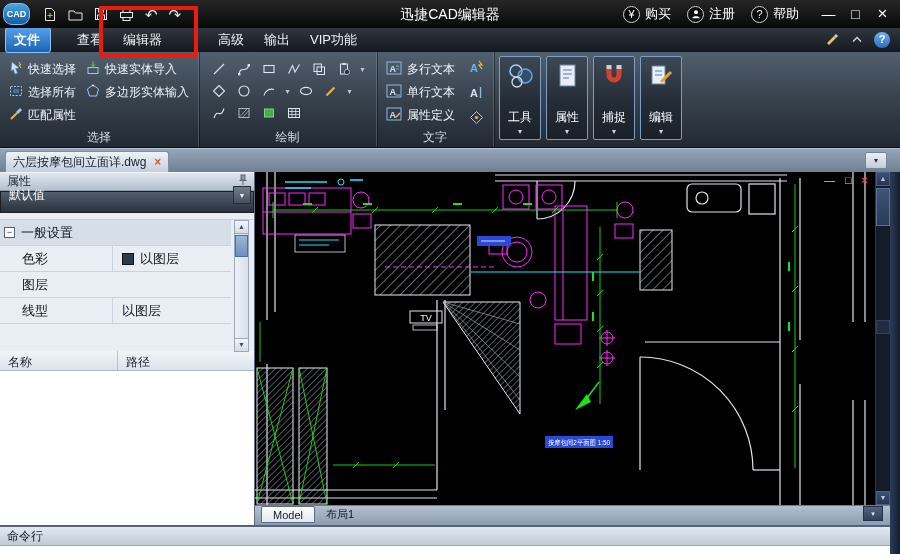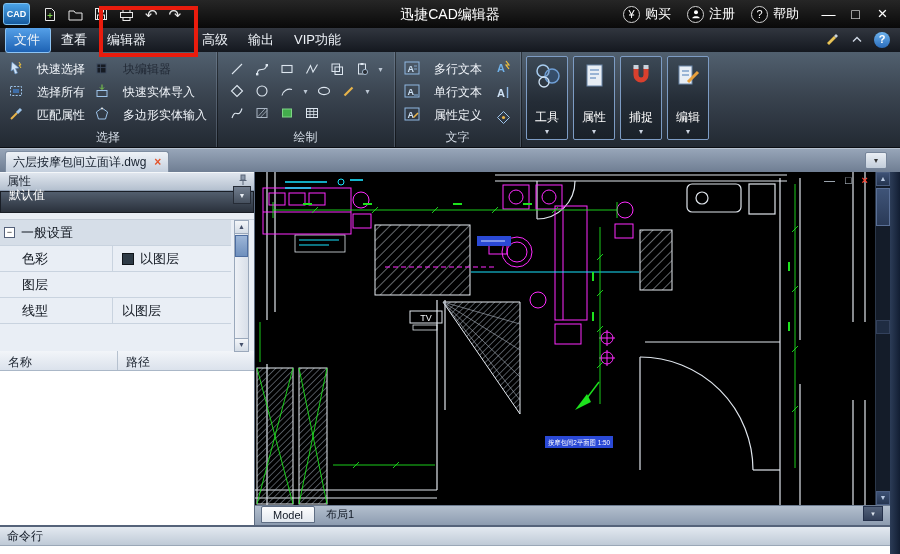--- a/index.html
+++ b/index.html
@@ -3,53 +3,53 @@
 <meta charset="utf-8">
 <style>
   * { box-sizing: border-box; margin: 0; padding: 0; }
   html, body { width: 900px; height: 554px; overflow: hidden; }
   body { position: relative; font-family: "Liberation Sans", "DejaVu Sans", sans-serif; background: #fff; }
 
   
   .titlebar { position:absolute; left:0; top:0; width:900px; height:28px;
     background:linear-gradient(#262626,#090909); display:flex; align-items:center; z-index:10; }
   .logo { width:27px; height:22px; margin:3px 4px 3px 3px;
-    background:linear-gradient(#4aa3e8,#155a9e); border:1px solid #7cc0f0; border-radius:3px;
+    background:linear-gradient(#4aa3e8,#155a9e); border:1px solid #7cc0f0; border-radius:9px;
     color:#fff; font-size:9px; font-weight:bold; text-align:center; line-height:20px; }
   .qat { display:flex; gap:11px; margin-left:9px; align-items:center; }
   .qbtn { display:flex; align-items:center; color:#e8e8e8; font-size:15px; line-height:15px; }
   .tb-title { position:absolute; left:0; right:0; top:6px; text-align:center; color:#fff; font-size:14px; pointer-events:none; }
   .tb-right { margin-left:auto; display:flex; align-items:center; padding-right:4px; color:#fff; font-size:13px; }
   .tb-link { display:flex; align-items:center; gap:5px; margin-right:16px; cursor:default; }
   .circle-ic { width:17px; height:17px; border-radius:50%; background:#0c0c0c; border:1.5px solid #d2d2d2;
     color:#fff; font-size:11px; text-align:center; line-height:14px; display:flex; align-items:center; justify-content:center; }
   .win-btn { width:27px; text-align:center; font-size:14px; color:#fff; }
 
   
   .menubar { position:absolute; top:28px; left:0; width:900px; height:24px;
     background:linear-gradient(#31363f,#14181f); display:flex; align-items:center; padding-left:5px; z-index:9; }
   .mtab { color:#eef2f7; font-size:13px; padding:3px 10px; white-space:nowrap; }
   .mtab-file { background:linear-gradient(#55a0e8,#1d62b4); border:1px solid #8ec4f4; border-radius:3px;
-    font-weight:normal; margin-right:0;padding-left:8px; }
+    font-weight:bold; margin-right:16px;padding-left:8px; }
   .mtab-editor { margin-right:36px; }
   .menubar-right { margin-left:auto; display:flex; gap:12px; padding-right:10px; align-items:center; }
   .mb-help { width:16px; height:16px; border-radius:50%; background:linear-gradient(#6db3ee,#2a6cbb);
     color:#fff; font-size:11px; font-weight:bold; text-align:center; line-height:15px; }
   .mb-chev { color:#cfd8e4; font-size:9px; }
 
   
   .ribbon { position:absolute; top:52px; left:0; width:900px; height:96px;
     background:linear-gradient(#51606f 0%, #3a4450 45%, #222932 100%);
     border-bottom:1px solid #0b0e13; display:flex; z-index:8; }
   .rgroup { position:relative; padding:6px 9px 16px; border-right:1px solid rgba(140,155,175,.35);
     box-shadow:1px 0 0 rgba(0,0,0,.45); }
   .rg-label { position:absolute; bottom:1px; left:0; width:100%; text-align:center; font-size:12px; color:#d5dde7; }
   .sel-cols { display:flex; gap:10px; }
   .sel-col { display:flex; flex-direction:column; }
-  .sel-item { display:flex; align-items:center; gap:14px; height:23px; font-size:12px; color:#f1f5fa; white-space:nowrap; }
+  .sel-item { display:flex; align-items:center; gap:5px; height:23px; font-size:12px; color:#f1f5fa; white-space:nowrap; }
   .sel-item.dim { color:#222a36; }
   .draw-grid { display:flex; flex-direction:column; gap:2px; padding-top:1px; }
   .draw-row { display:flex; gap:3px; align-items:center; }
   .dicon { width:22px; height:20px; display:flex; align-items:center; justify-content:center; }
   .darr { width:9px; color:#bcc7d4; font-size:8px; text-align:center; }
   .txt-cols { display:flex; gap:14px; }
   .txt-icons { display:flex; flex-direction:column; gap:6px; padding-top:2px; }
   .bigpanels { display:flex; gap:5px; padding:4px 5px; }
   .bigbtn { width:42px; height:84px; border:1px solid #7d9cc4; border-radius:2px;
     background:linear-gradient(#3c4956 0%, #242c36 55%, #1a2129 100%);
@@ -245,27 +245,20 @@
         </div>
         <div class="sel-item">
           <span><svg width="14" height="14" viewBox="0 0 14 14">
                 <path d="M2 12 L8 6" stroke="#e8b44a" stroke-width="2"></path>
                 <path d="M8 6 L12 2" stroke="#9ec4ea" stroke-width="3"></path>
               </svg></span>
           <span>匹配属性</span>
         </div>
       </div>
       <div class="sel-col">
-        <div class="sel-item dim">
-          <span><svg width="14" height="14" viewBox="0 0 14 14">
-                <rect x="2" y="3" width="9" height="9" fill="#161b23" stroke="#3c4a5e"></rect>
-                <path d="M2 6.5 h9 M5.5 3 v9" stroke="#3c4a5e" stroke-width=".8"></path>
-              </svg></span>
-          <span>块编辑器</span>
-        </div>
         <div class="sel-item">
           <span><svg width="14" height="14" viewBox="0 0 14 14">
                 <rect x="2" y="6.5" width="10" height="6" fill="none" stroke="#9ec4ea"></rect>
                 <path d="M7 .5 V5 M5 3.5 L7 5.5 L9 3.5" stroke="#7fd24a" fill="none"></path>
               </svg></span>
           <span>快速实体导入</span>
         </div>
         <div class="sel-item">
           <span><svg width="14" height="14" viewBox="0 0 14 14">
                 <polygon points="7,1 12.6,5 10.5,12 3.5,12 1.4,5" fill="none" stroke="#9ec4ea"></polygon>

